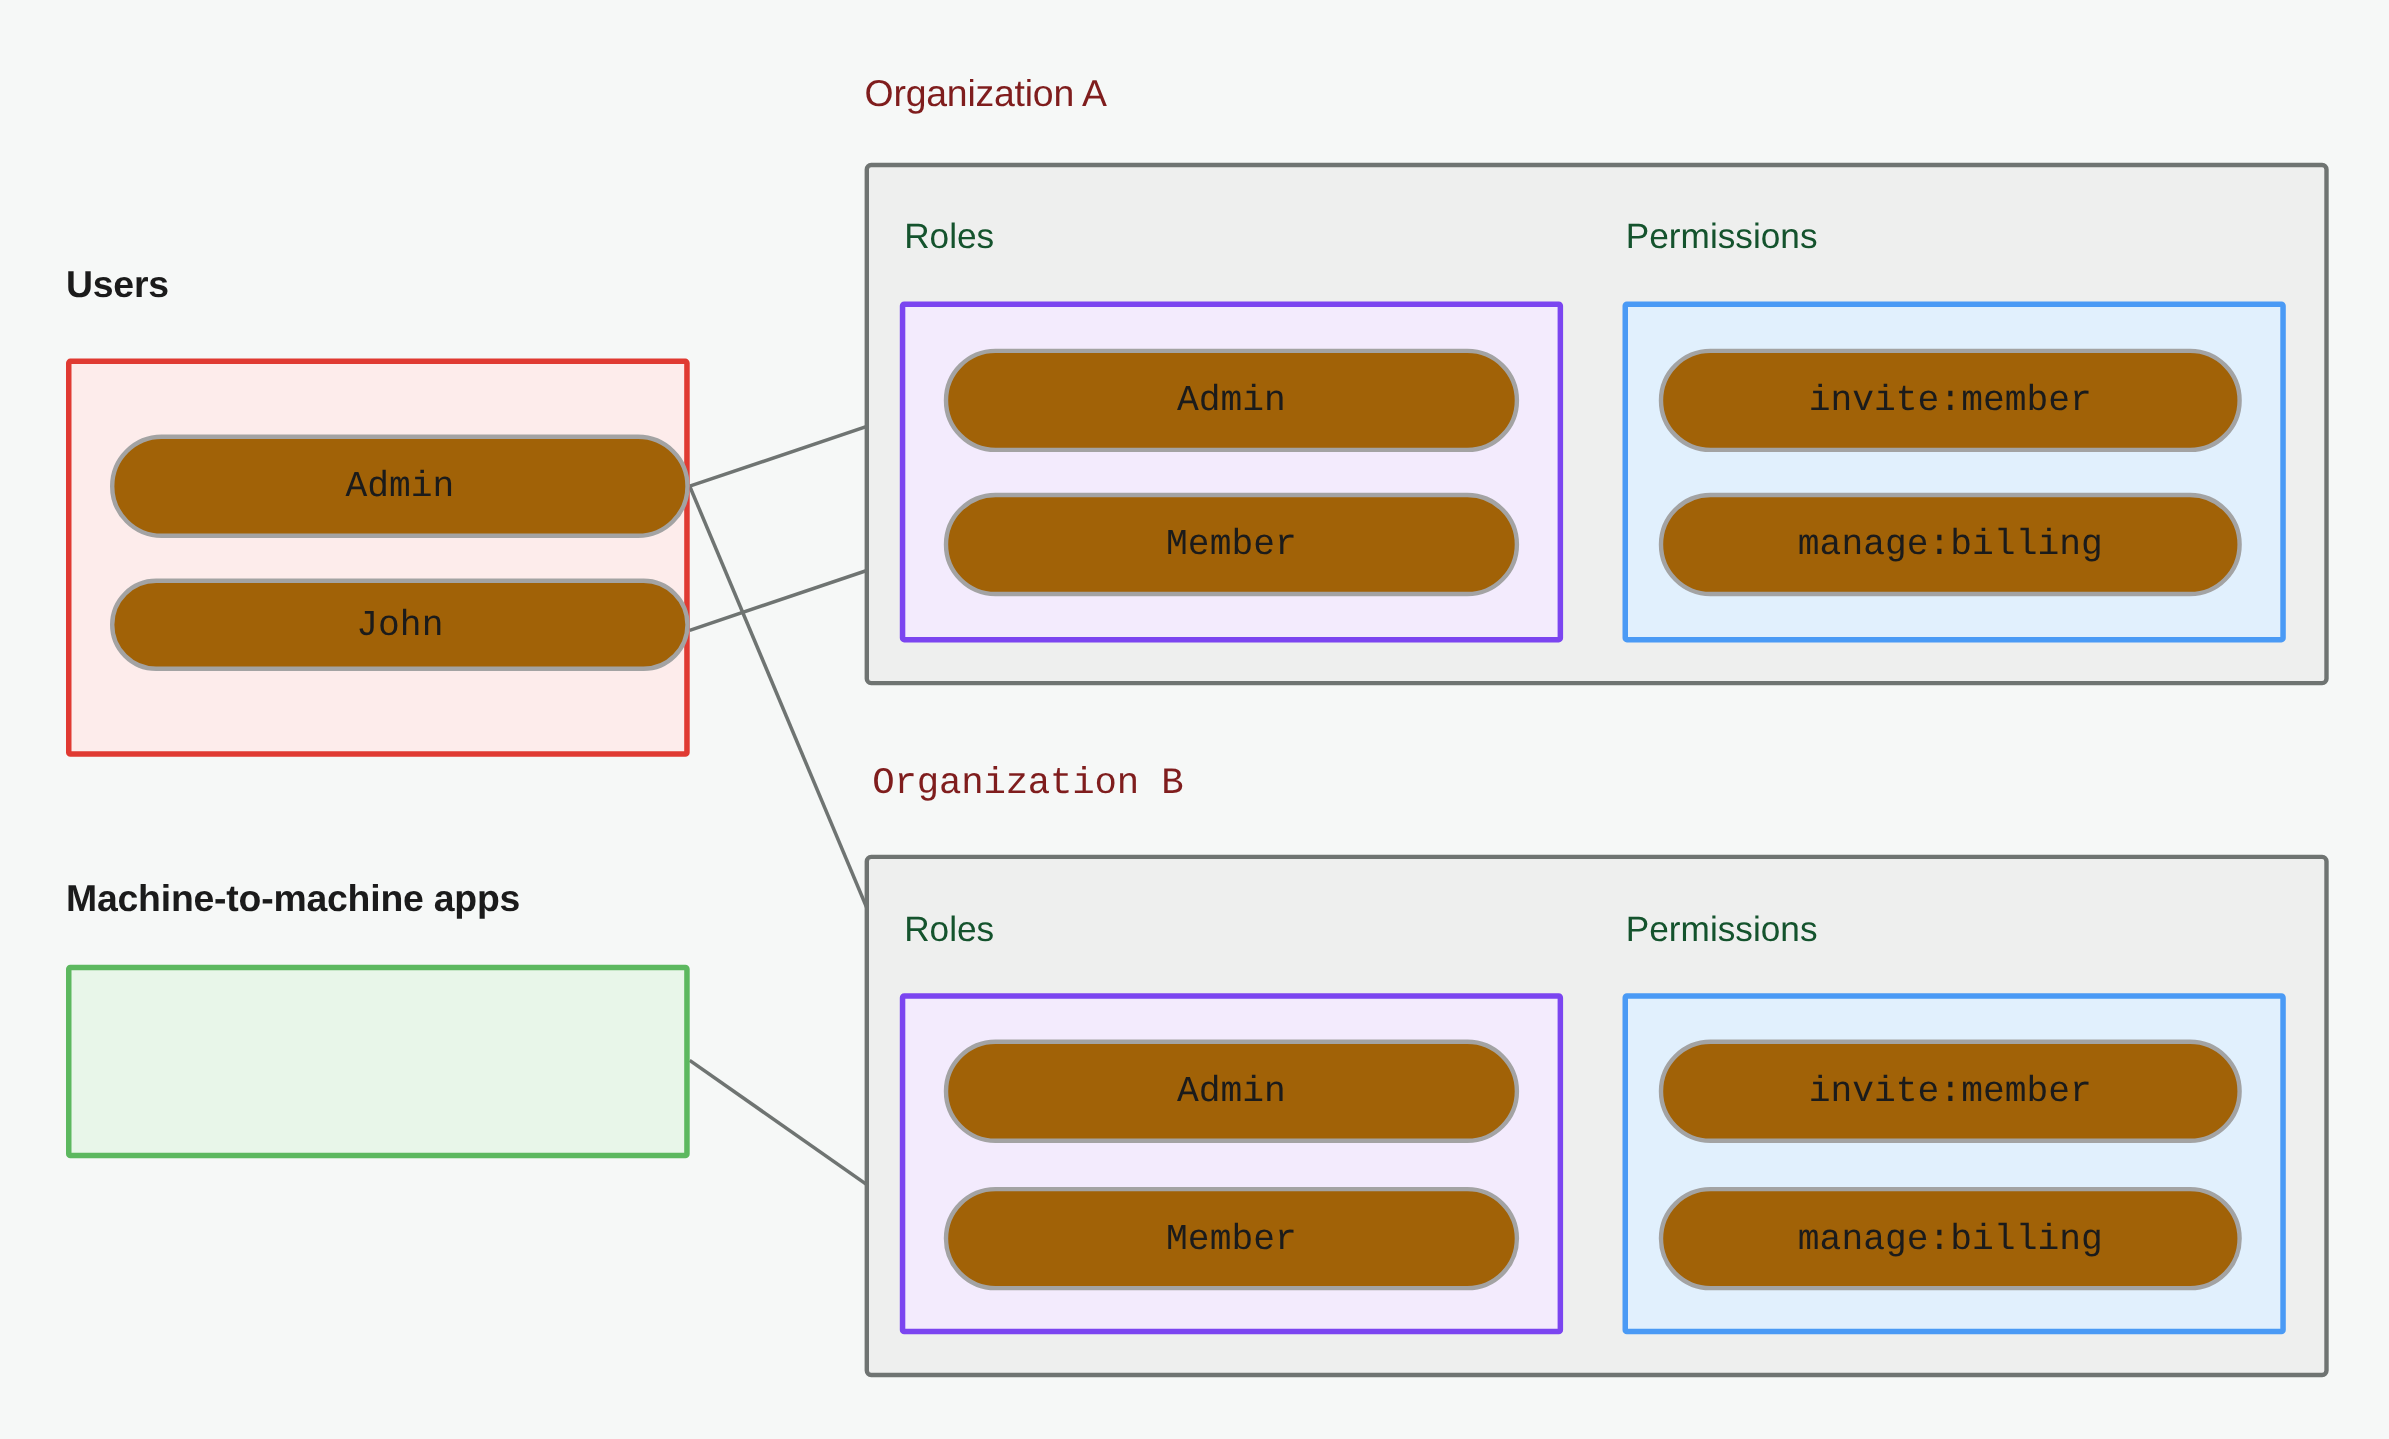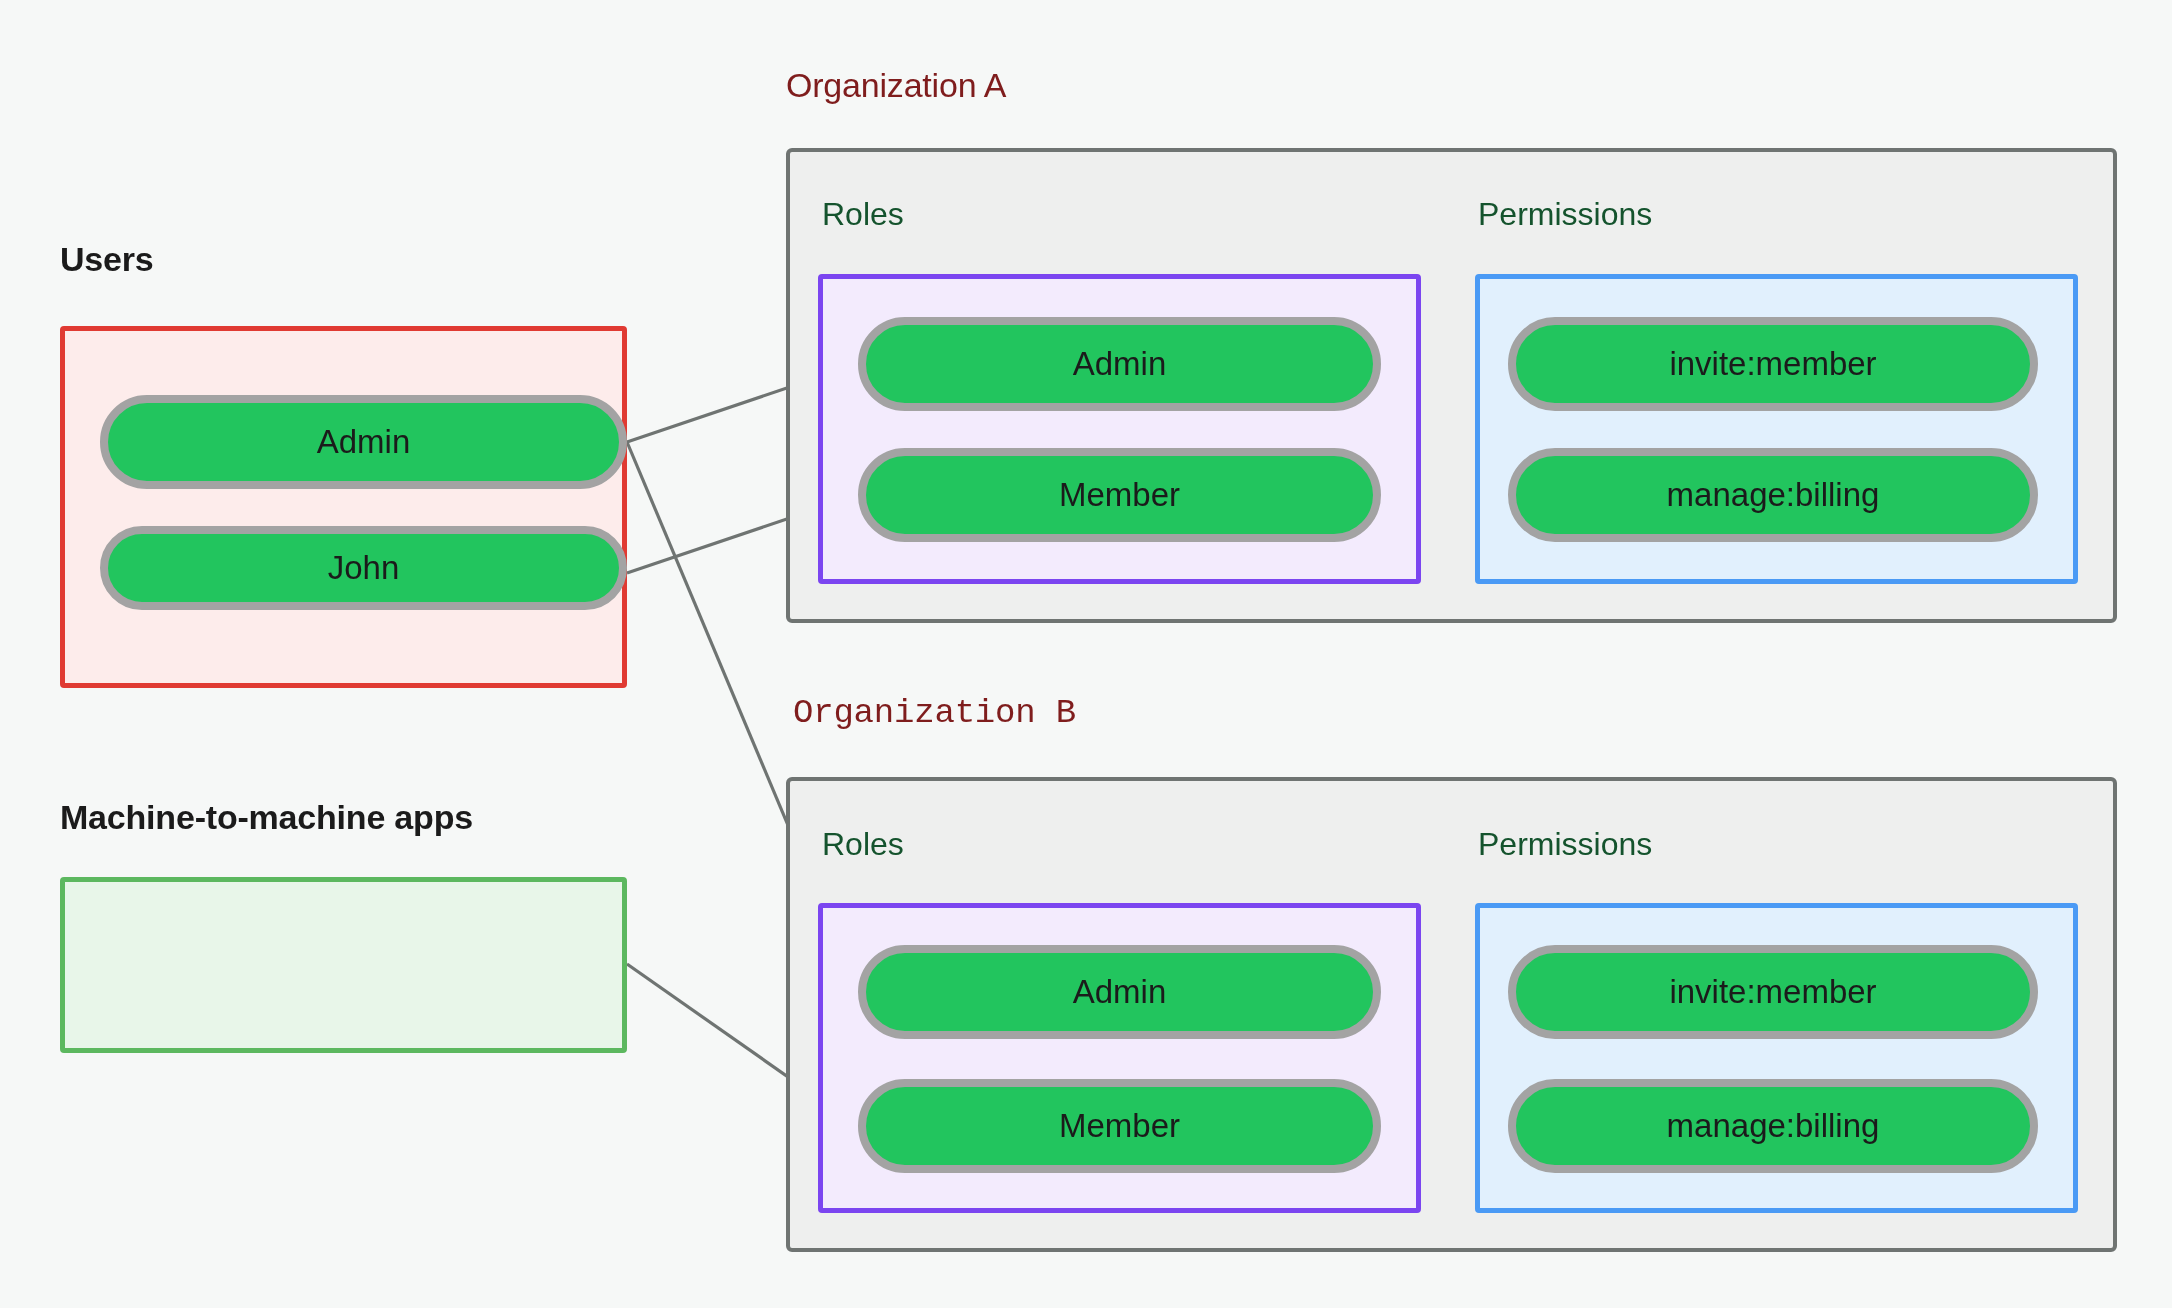--- a/index.html
+++ b/index.html
@@ -65,29 +65,30 @@
   }
   .box-perms {
     border: 5px solid #4a9af5;
     background: #e1f0fd;
   }
 
   
   .pill {
     position: absolute;
     box-sizing: border-box;
-    background: #22c55e;
-    border: 8px solid #a3a3a3;
+    background: #a16207;
+    border: 4px solid #a3a3a3;
     border-radius: 999px;
     display: flex;
     align-items: center;
     justify-content: center;
     font-size: 33px;
     color: #1b1b1b;
     white-space: nowrap;
+    font-family: Liberation Mono, monospace;
   }
 
   
   #edges {
     position: absolute;
     left: 0;
     top: 0;
     width: 2172px;
     height: 1308px;
     pointer-events: none;

